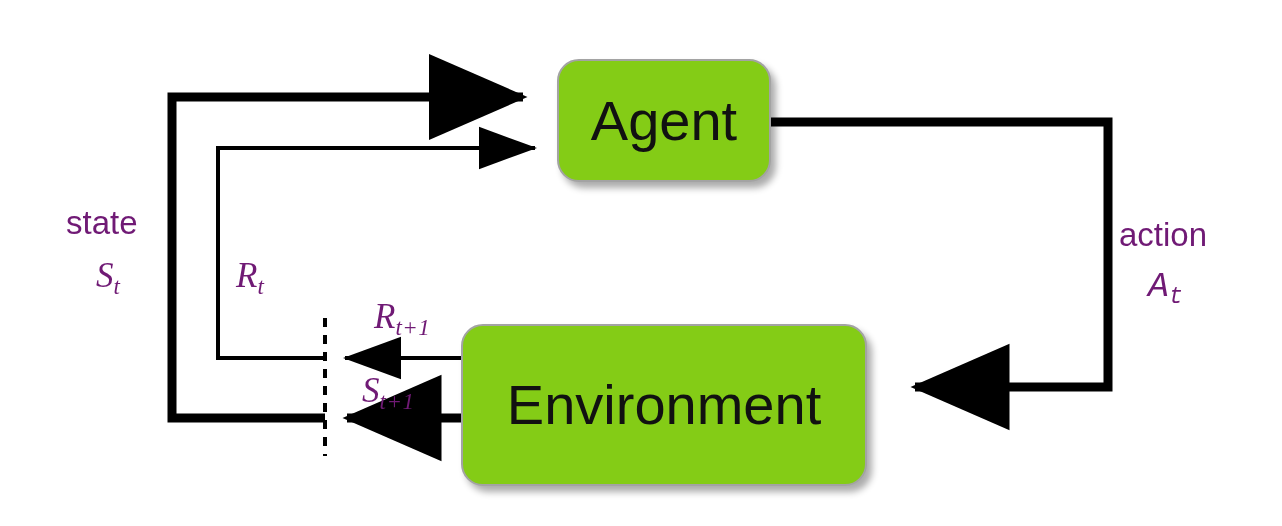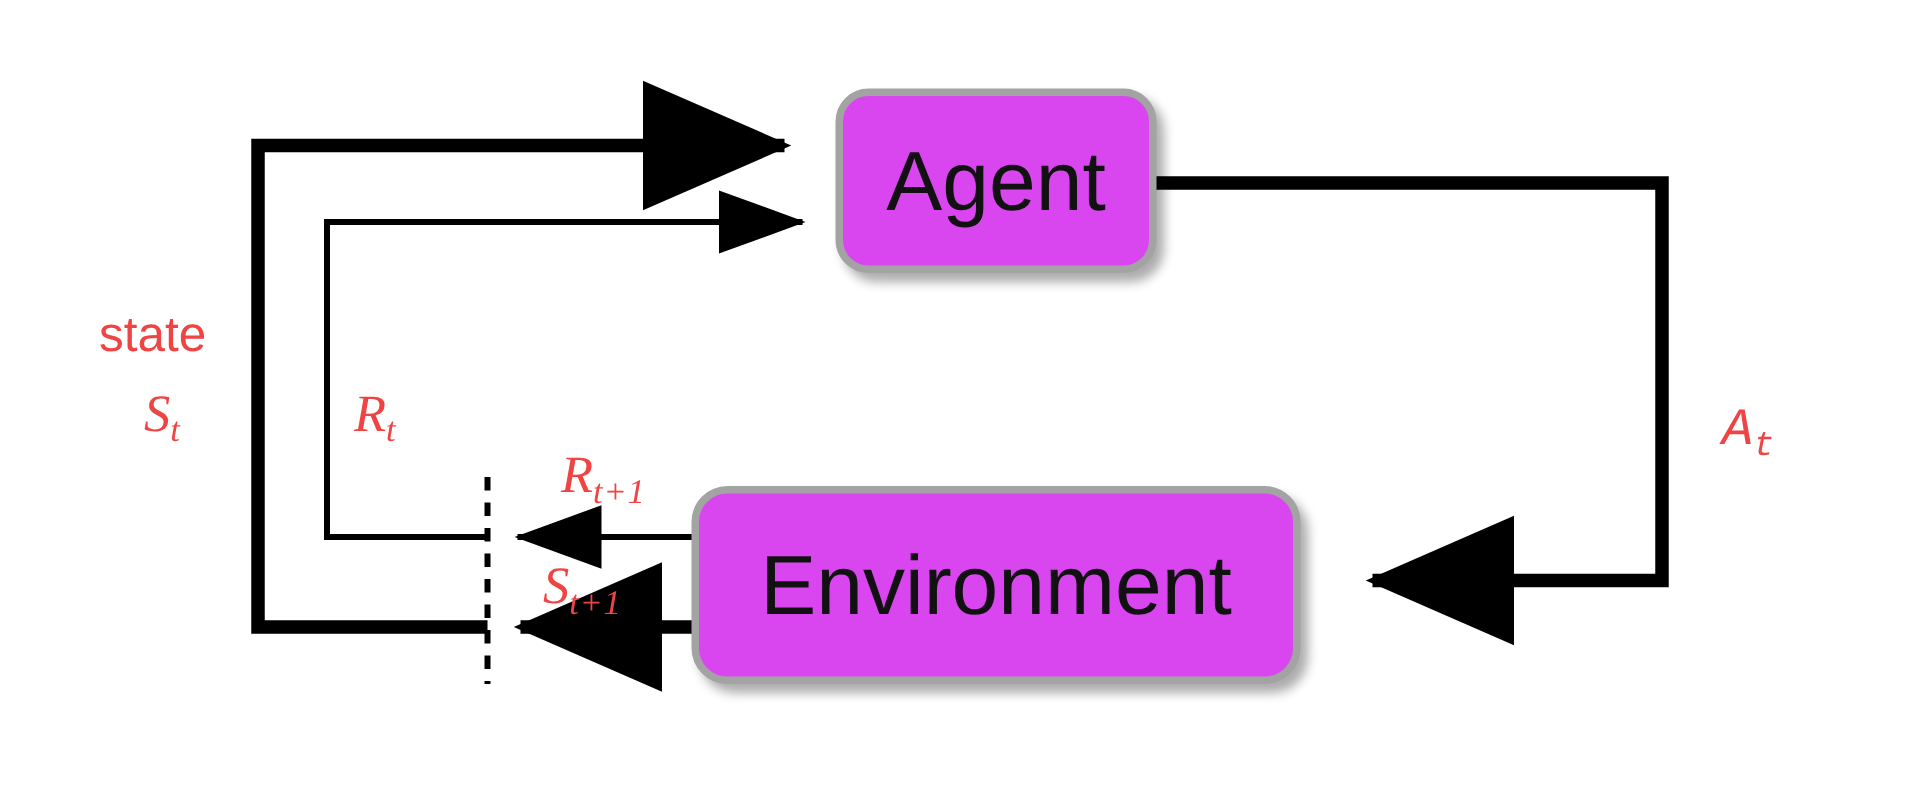--- a/index.html
+++ b/index.html
@@ -22,22 +22,22 @@
   #rl-svg {
     position: absolute;
     top: 0;
     left: 0;
     width: 1282px;
     height: 526px;
   }
   .node-box {
     position: absolute;
     box-sizing: border-box;
-    background: #d946ef;
-    border: 5px solid #a3a3a3;
+    background: #84cc16;
+    border: 2px solid #a3a3a3;
     border-radius: 22px;
     display: flex;
     align-items: center;
     justify-content: center;
     box-shadow: 5px 6px 7px rgba(0,0,0,0.33);
   }
   .node-label {
     font-family: "Liberation Sans", sans-serif;
     font-size: 56px;
     line-height: 1;
@@ -48,27 +48,26 @@
   #agent-box {
     left: 557px;
     top: 59px;
     width: 214px;
     height: 123px;
   }
   #environment-box {
     left: 461px;
     top: 324px;
     width: 406px;
-    height: 132px;
-    border-radius: 24px;
+    height: 162px;
   }
   .edge-label {
     position: absolute;
     white-space: nowrap;
-    color: #ef4444;
+    color: #701a75;
     line-height: 1;
   }
   .word-label {
     font-family: "Liberation Sans", sans-serif;
     font-size: 33px;
   }
   .math-label {
     font-family: "Liberation Serif", serif;
     font-style: italic;
     font-size: 35px;
@@ -136,19 +135,20 @@
 
   <div class="node-box" id="environment-box">
     <span class="node-label">Environment</span>
   </div>
 
   <div class="edge-label word-label" id="label-state-word">state</div>
   <div class="edge-label math-label" id="label-state-sym"><span>S</span><span class="sub">t</span></div>
 
   <div class="edge-label math-label" id="label-reward-sym"><span>R</span><span class="sub">t</span></div>
 
+  <div class="edge-label word-label" id="label-action-word">action</div>
   <div class="edge-label math-label" id="label-action-sym"><span>A</span><span class="sub">t</span></div>
 
   <div class="edge-label math-label" id="label-rnext"><span>R</span><span class="sub">t+1</span></div>
 
   <div class="edge-label math-label" id="label-snext"><span>S</span><span class="sub">t+1</span></div>
 
 </div>
 
 </body></html>

